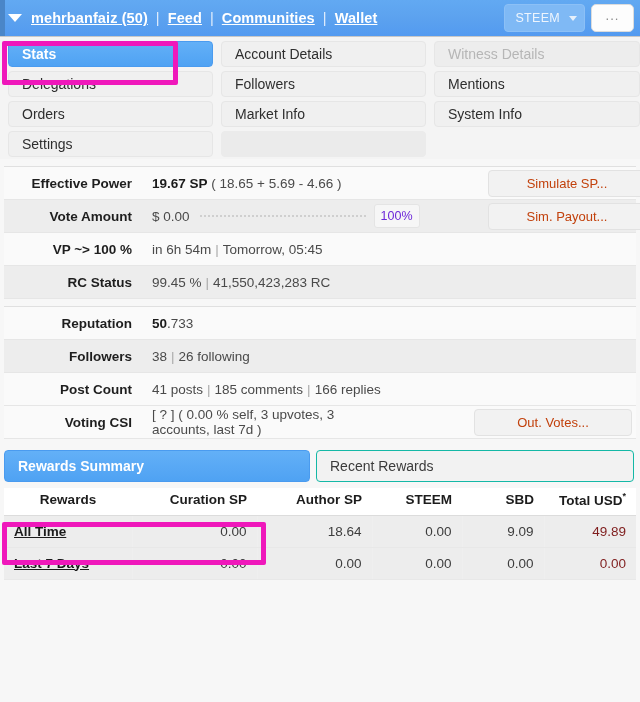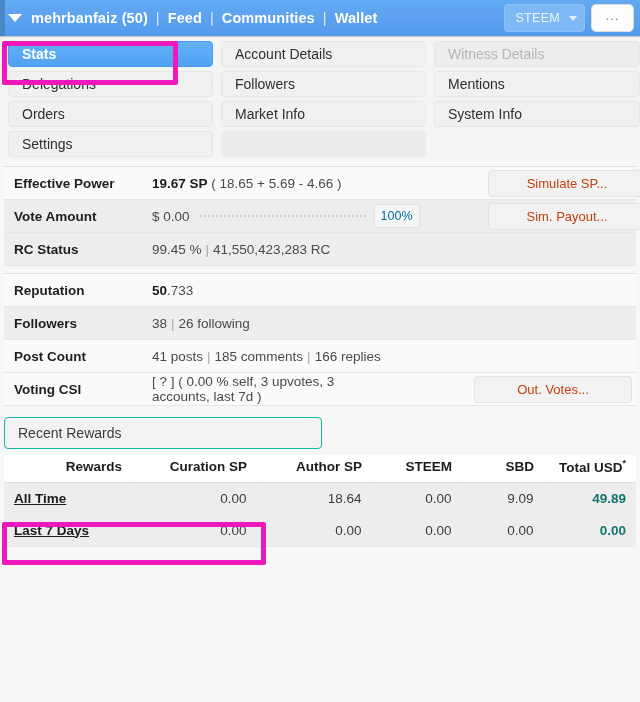--- a/index.html
+++ b/index.html
@@ -40,21 +40,21 @@
   .nav {
     display: flex; align-items: center;
     color: #ffffff; font-size: 14.5px; font-weight: bold;
     white-space: nowrap;
     letter-spacing: .1px;
   }
   .nav .sep {
     color: #e2eefc; font-weight: normal;
     margin: 0 8px;
   }
-  .nav-item { color:#fff; }
+  .nav-item { color:#fff;text-decoration:underline; }
   .hdr-right {
     position: absolute; right: 6px; top: 4px;
     display: flex; align-items: center; gap: 6px;
   }
   .steem-select {
     background: #7fb9f5;
     border: 1px solid #8cc0f6;
     border-radius: 4px;
     height: 28px;
     padding: 0 7px 0 10px;
@@ -124,20 +124,21 @@
     color: #343434;
     padding: 0 10px;
     vertical-align: middle;
     border-bottom: 1px solid #e6e6e6;
   }
   td.lbl {
     width: 138px;
     font-weight: bold;
     color: #1e1e1e;
     padding-left: 10px;
+    text-align: right;
   }
   td.val { color:#4a4a4a; }
   td.val b { color:#1b1b1b; font-weight:bold; }
   td.val .sep { color:#a9a9a9; padding: 0 4px; }
   td.btncell { width: 148px; padding: 0 4px 0 0; text-align: right; }
   .minibtn {
     display: inline-flex; align-items: center; justify-content: center;
     height: 27px; width: 158px;
     background: #f2f2f2;
     border: 1px solid #e2e2e2;
@@ -148,21 +149,21 @@
   .slider-track {
     display:inline-block;
     width: 168px; height: 2px;
     margin: 0 6px 0 10px;
     background: repeating-linear-gradient(90deg,#cfcfcf 0 2px,transparent 2px 4px);
   }
   .slider-pct {
     display:inline-flex; align-items:center; justify-content:center;
     height: 24px; min-width: 44px; padding: 0 6px;
     background: #f6f6f6; border:1px solid #e4e4e4; border-radius:3px;
-    font-size: 12.5px; color:#0369a1;
+    font-size: 12.5px; color:#6d28d9;
   }
 
   
   .rewardtabs {
     display: flex;
     padding: 3px 4px 0 4px;
     gap: 6px;
     margin-top: 8px;
   }
   .rtab {
@@ -191,33 +192,33 @@
     border-collapse: collapse;
     table-layout: fixed;
   }
   .rewardsTable th {
     font-size: 13.5px; font-weight: bold; color: #1c1c1c;
     text-align: right;
     padding: 3px 10px 7px 6px;
     border-bottom: 1px solid #dcdcdc;
     background: #ffffff;
   }
-  .rewardsTable th.first { text-align: right; padding-left: 10px; }
+  .rewardsTable th.first { text-align: center; padding-left: 10px; }
   .rewardsTable td {
     font-size: 13.5px; color: #3d3d3d;
     text-align: right;
     height: 32px;
     padding: 0 10px 0 6px;
     border-bottom: 1px solid #e8e8e8;
     border-right: 1px solid #efefef;
   }
   .rewardsTable td.first {
     text-align: left; font-weight: bold; color: #1c1c1c; padding-left: 10px; text-decoration: underline;
   }
-  .rewardsTable td.total { font-weight: bold; color: #0f766e; border-right: none; }
+  .rewardsTable td.total { font-weight: normal; color: #7f1d1d; border-right: none; }
   .rewardsTable tr.odd td  { background: #ededed; }
   .rewardsTable tr.even td { background: #fafafa; }
   .sup { font-size: 9px; vertical-align: super; }
 
   
   .anno {
     position: absolute;
     border: 5px solid #ef18bb;
     border-radius: 2px;
     pointer-events: none;
@@ -301,20 +302,24 @@
         <td class="lbl">Vote Amount</td>
         <td class="val">
           <span class="slider-wrap">
             <span>$ 0.00</span>
             <span class="slider-track"></span>
             <span class="slider-pct">100%</span>
           </span>
         </td>
         <td class="btncell"><span class="minibtn">Sim. Payout...</span></td>
       </tr>
+      <tr class="odd">
+        <td class="lbl">VP ~&gt; 100 %</td>
+        <td class="val" colspan="2"><span>in 6h 54m</span><span class="sep">|</span><span>Tomorrow, 05:45</span></td>
+      </tr>
       <tr class="even">
         <td class="lbl">RC Status</td>
         <td class="val" colspan="2"><span>99.45 %</span><span class="sep">|</span><span>41,550,423,283 RC</span></td>
       </tr>
     </tbody>
       </table>
   </div>
 
   <div class="section">
     <table class="statTable">
@@ -334,20 +339,21 @@
       <tr class="odd">
         <td class="lbl">Voting CSI</td>
         <td class="val">[ ? ] ( 0.00 % self, 3 upvotes, 3 accounts, last 7d )</td>
         <td class="btncell"><span class="minibtn">Out. Votes...</span></td>
       </tr>
     </tbody>
       </table>
   </div>
 
   <div class="rewardtabs">
+    <div class="rtab active">Rewards Summary</div>
     <div class="rtab plain">Recent Rewards</div>
   </div>
 
   <table class="rewardsTable">
     <thead>
       <tr>
         <th class="first" style="width:128px">Rewards</th>
         <th style="width:125px">Curation SP</th>
         <th style="width:115px">Author SP</th>
         <th style="width:90px">STEEM</th>

